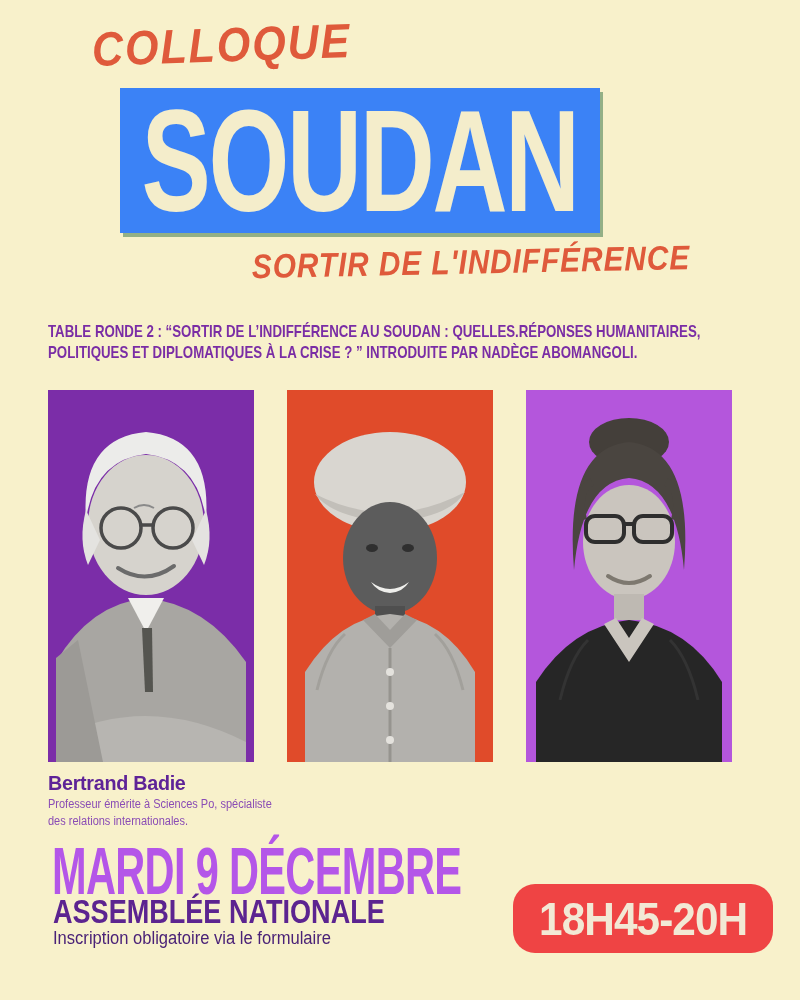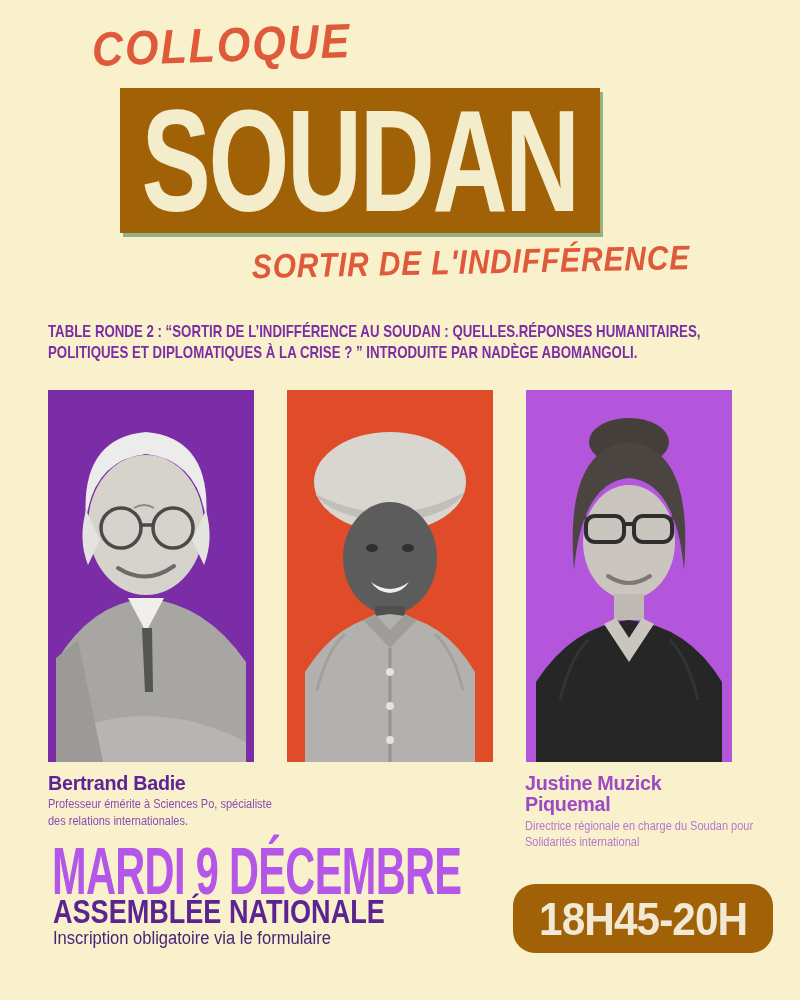--- a/index.html
+++ b/index.html
@@ -9,21 +9,21 @@
 
   .kicker {
     position:absolute; left:92px; top:22px;
     font-size:48px; font-weight:700; font-style:italic; letter-spacing:2px;
     color:#DF5A3B; transform:rotate(-2deg) scaleX(0.9); transform-origin:left center;
     white-space:nowrap;
   }
 
   .title-box {
     position:absolute; left:120px; top:88px; width:480px; height:145px;
-    background:#a16207; box-shadow:3px 4px 0 rgba(63,122,78,0.55);
+    background:#3b82f6; box-shadow:3px 4px 0 rgba(63,122,78,0.55);
     display:flex; align-items:center; justify-content:center;
   }
   .title {
     font-size:130px; font-weight:700; color:#F4EDCB; letter-spacing:-3px;
     transform:scale(0.8,1.12); white-space:nowrap; line-height:1;
   }
 
   .subtitle-wrap { position:absolute; left:0; top:238px; width:690px; text-align:right; }
   .subtitle {
     display:inline-block; font-size:34px; font-weight:700; font-style:italic;
@@ -60,21 +60,21 @@
     font-size:33px; font-weight:700; color:#5C2490;
     transform:scaleX(0.82); transform-origin:left top; white-space:nowrap; line-height:1;
   }
   .registration {
     position:absolute; left:53px; top:928px;
     font-size:18px; font-weight:400; color:#4A2277;
     transform:scaleX(0.92); transform-origin:left top; white-space:nowrap;
   }
   .time-badge {
     position:absolute; left:513px; top:884px; width:260px; height:69px;
-    background:#a16207; border-radius:22px;
+    background:#ef4444; border-radius:22px;
     display:flex; align-items:center; justify-content:center;
   }
   .time-text {
     font-size:46px; font-weight:700; color:#F2E9D5; letter-spacing:-1px;
     transform:scaleX(0.92); white-space:nowrap; line-height:1;
   }
 </style>
 </head>
 <body>
 
@@ -151,24 +151,20 @@
       </svg>
     </div>
   </div>
 
   <div class="speaker-text s1">
     <div class="speaker-name" style="color: rgb(94, 35, 151);">Bertrand Badie</div>
     <div class="speaker-bio" style="color: rgb(138, 76, 181);">Professeur émérite à Sciences Po, spécialiste des relations internationales.</div>
   </div>
 
 
-  <div class="speaker-text s3">
-    <div class="speaker-name" style="color: rgb(156, 74, 198);">Justine Muzick Piquemal</div>
-    <div class="speaker-bio" style="color: rgb(178, 121, 204);">Directrice régionale en charge du Soudan pour Solidarités international</div>
-  </div>
 
   <div class="date">MARDI 9 DÉCEMBRE</div>
   <div class="venue">ASSEMBLÉE NATIONALE</div>
   <div class="registration">Inscription obligatoire via le formulaire</div>
 
   <div class="time-badge">
     <span class="time-text">18H45-20H</span>
   </div>
 
 </div>

